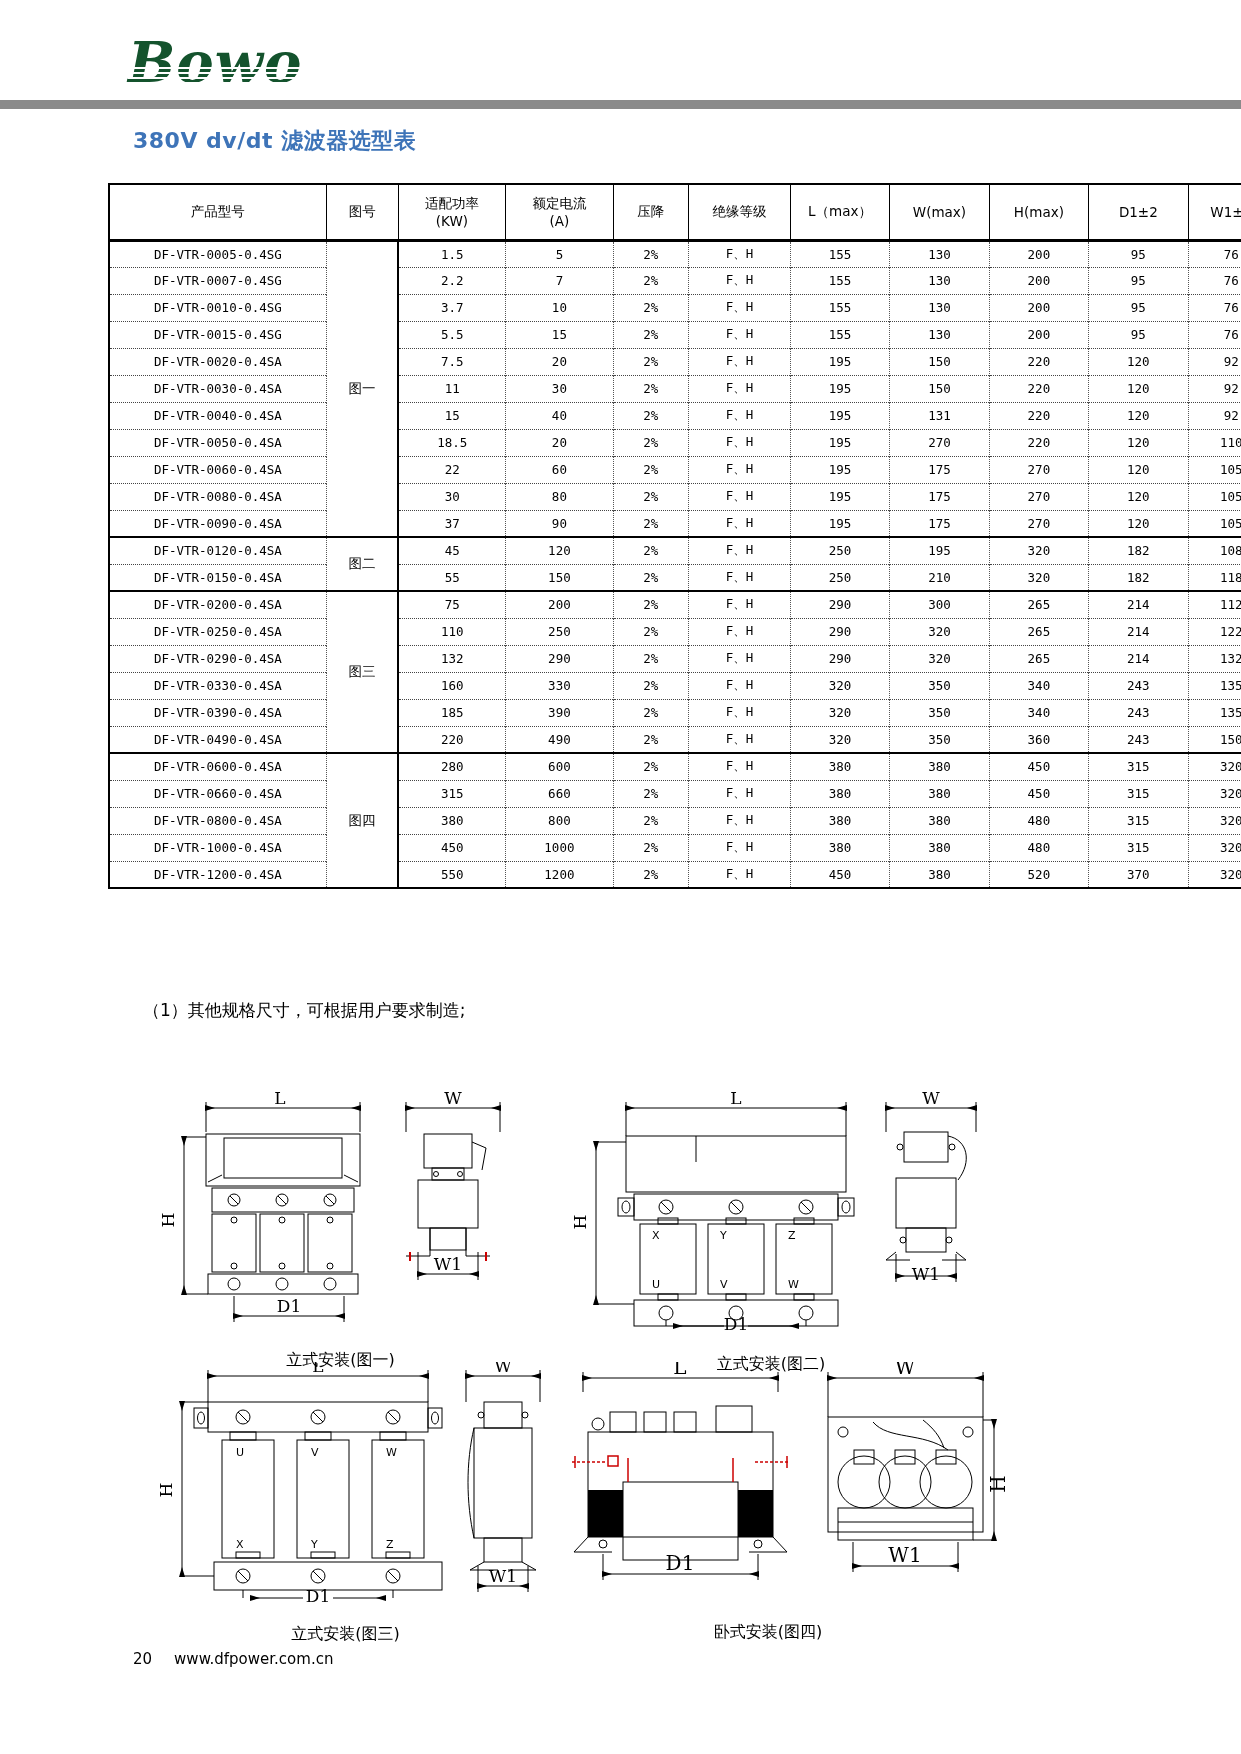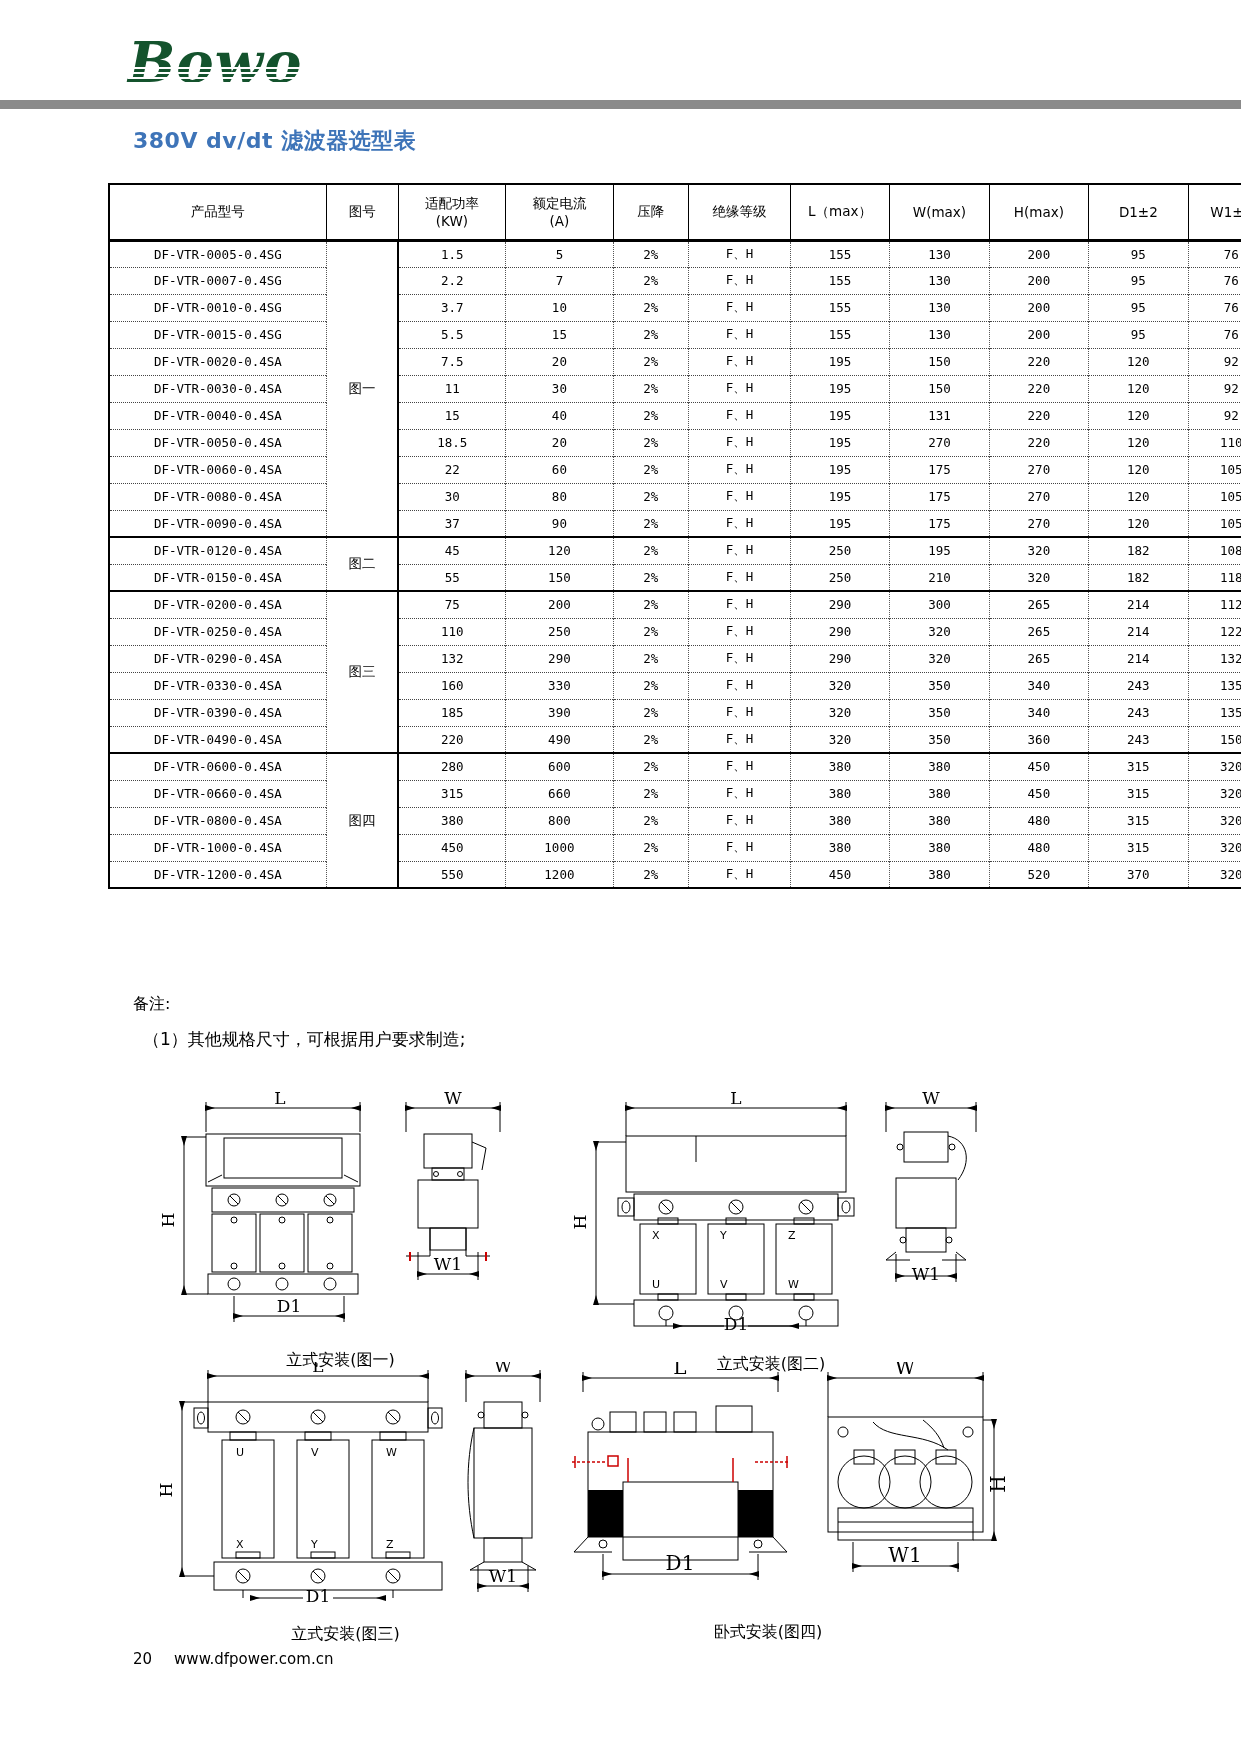--- a/index.html
+++ b/index.html
@@ -415,21 +415,20 @@
           <td>380</td>
           <td>520</td>
           <td>370</td>
           <td>320</td>
         </tr>
       </tbody>
     </table>
 </div>
 
 <div class="notes">
-  <div class="note-title">备注:</div>
   <div class="note-item">（1）其他规格尺寸，可根据用户要求制造;</div>
 </div>
 
 <div class="figure fig-1">
   <svg width="385" height="238" viewBox="0 0 385 238">
     <defs>
       <marker id="f1a" markerWidth="10" markerHeight="8" refX="9" refY="4" orient="auto-start-reverse">
         <path d="M0,4 L10,1 L10,7 z" fill="#000"></path>
       </marker>
     </defs>

